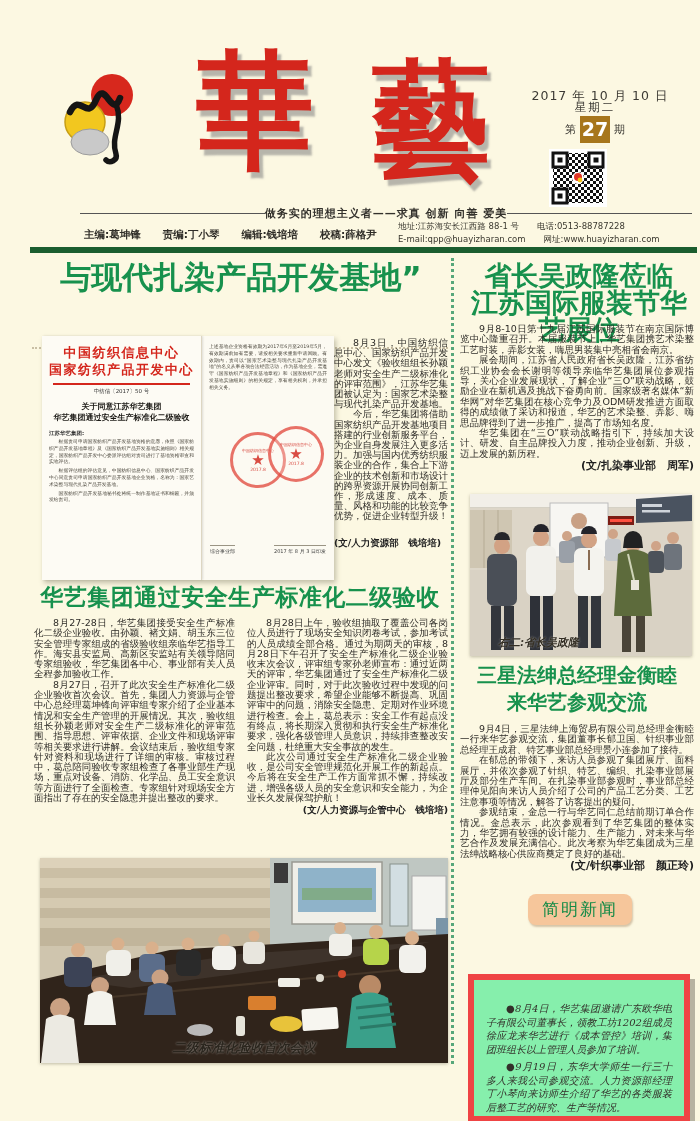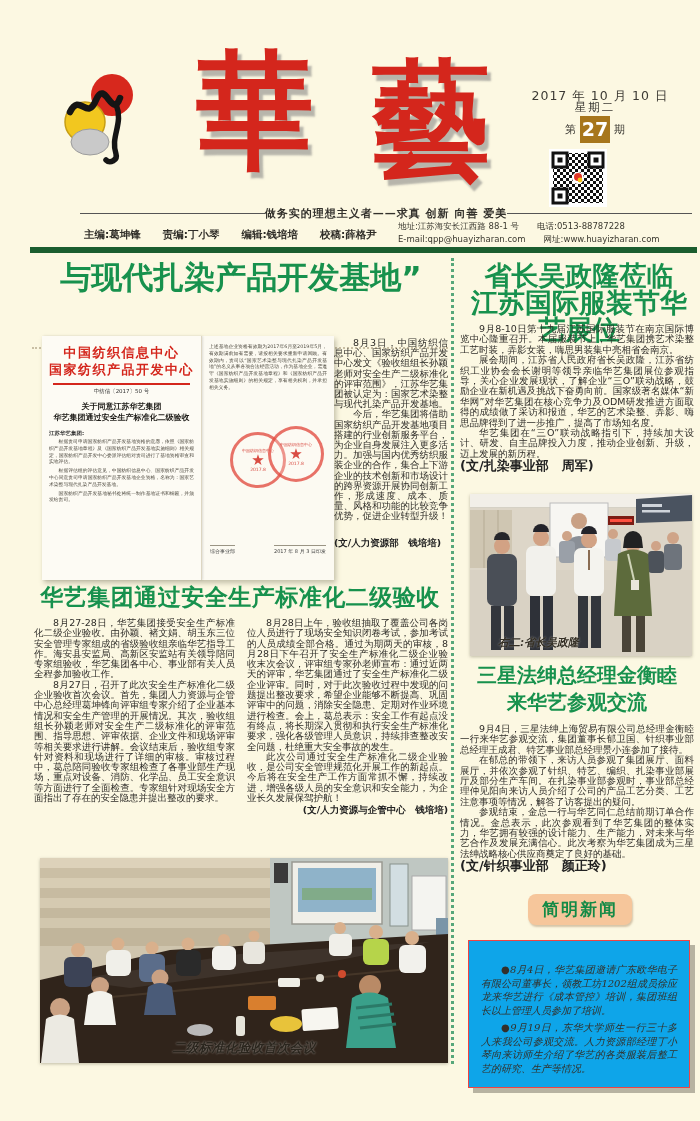--- a/index.html
+++ b/index.html
@@ -53,21 +53,21 @@
   .body-text{margin:0;text-indent:2em;text-align:justify;color:var(--ink);}
   .byline{margin:2px 0 0 0;font-weight:bold;color:#222;}
   #lead-text{position:absolute;left:334px;top:338px;width:114px;font-size:9.5px;line-height:10.2px;}
   #lead-text .byline{font-size:9.5px;margin-top:16px;}
   #safety-text{position:absolute;left:34px;top:618px;width:414px;font-size:9.5px;line-height:10.3px;
     column-count:2;column-gap:12px;}
   #safety-text .byline{text-align:right;font-size:9.5px;}
   .right-art{position:absolute;left:460px;width:234px;font-size:9.5px;line-height:10.4px;}
   #expo-text{top:324px;}
   #visit-text{top:724px;}
-  .right-art .byline{font-size:13px;}
+  .right-art .byline{text-align:right;font-size:11px;}
 
   
   #cert{position:absolute;left:42px;top:336px;width:292px;height:244px;background:#f4efdf;
     box-shadow:2px 3px 5px rgba(90,85,60,.35);}
   #cert-p1{position:absolute;left:0;top:0;width:160px;height:244px;background:#fdfbf4;
     border-right:1px solid #ddd6c2;box-shadow:1px 0 2px rgba(0,0,0,.12);padding:8px 7px;box-sizing:border-box;}
   .cert-org{color:var(--red);font-weight:900;font-size:13px;line-height:17px;text-align:center;
     letter-spacing:1.5px;font-family:"DejaVu Serif","Liberation Serif",serif;}
   #cert-rule{border-top:2px solid var(--red);margin:5px 4px 3px 4px;}
   #cert-num{font-size:5.5px;color:#333;text-align:center;margin-bottom:6px;}
@@ -91,24 +91,24 @@
   .photo{position:absolute;overflow:hidden;box-shadow:0 1px 3px rgba(80,75,55,.35);}
   #photo-expo{left:470px;top:494px;width:222px;height:162px;}
   #photo-meeting{left:40px;top:858px;width:408px;height:205px;}
   .photo-caption{position:absolute;color:#332e24;font-weight:bold;
     font-family:"DejaVu Serif","Liberation Serif",serif;text-shadow:0 0 2px rgba(255,255,255,.5);}
   #cap-expo{left:28px;bottom:6px;font-size:11px;font-style:italic;}
   #cap-meeting{left:0;right:0;bottom:6px;text-align:center;font-size:13px;font-style:italic;color:#2b261e;}
 
   
   #brief-badge{position:absolute;left:528px;top:894px;padding:4px 14px;background:#f6c69b;
-    border-radius:8px;color:#138a46;font-size:17px;font-weight:700;letter-spacing:2px;z-index:2;
+    border-radius:8px;color:#138a46;font-size:17px;font-weight:400;letter-spacing:2px;z-index:2;
     box-shadow:1px 2px 2px rgba(140,100,60,.35);}
-  #brief-box{position:absolute;left:468px;top:940px;width:222px;height:148px;background:#0ea5e9;
-    border:1px solid #ef4444;box-shadow:5px 5px 0 rgba(125,122,108,.55);padding:22px 12px 10px 12px;box-sizing:border-box;}
+  #brief-box{position:absolute;left:468px;top:974px;width:222px;height:148px;background:#86efac;
+    border:6px solid #ef4444;box-shadow:5px 5px 0 rgba(125,122,108,.55);padding:22px 12px 10px 12px;box-sizing:border-box;}
   .brief-item{margin:0 0 4px 0;font-size:10px;line-height:13.5px;color:#33302a;text-align:justify;
     font-style:italic;font-family:"DejaVu Serif","Liberation Serif",serif;text-indent:2em;}
 </style>
 </head>
 <body>
 
 <div id="page">
 
   <svg id="logo" viewBox="0 0 86 100">
     <circle cx="52" cy="25" r="21" fill="#d7281d"></circle>

